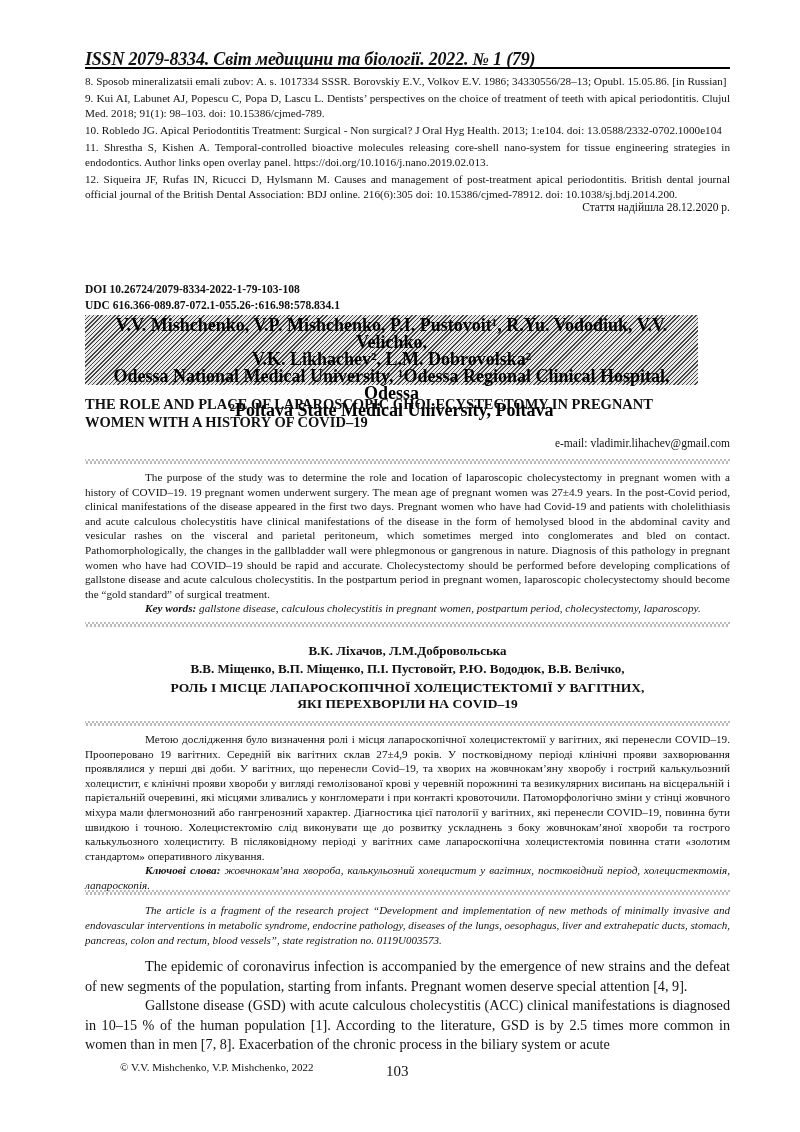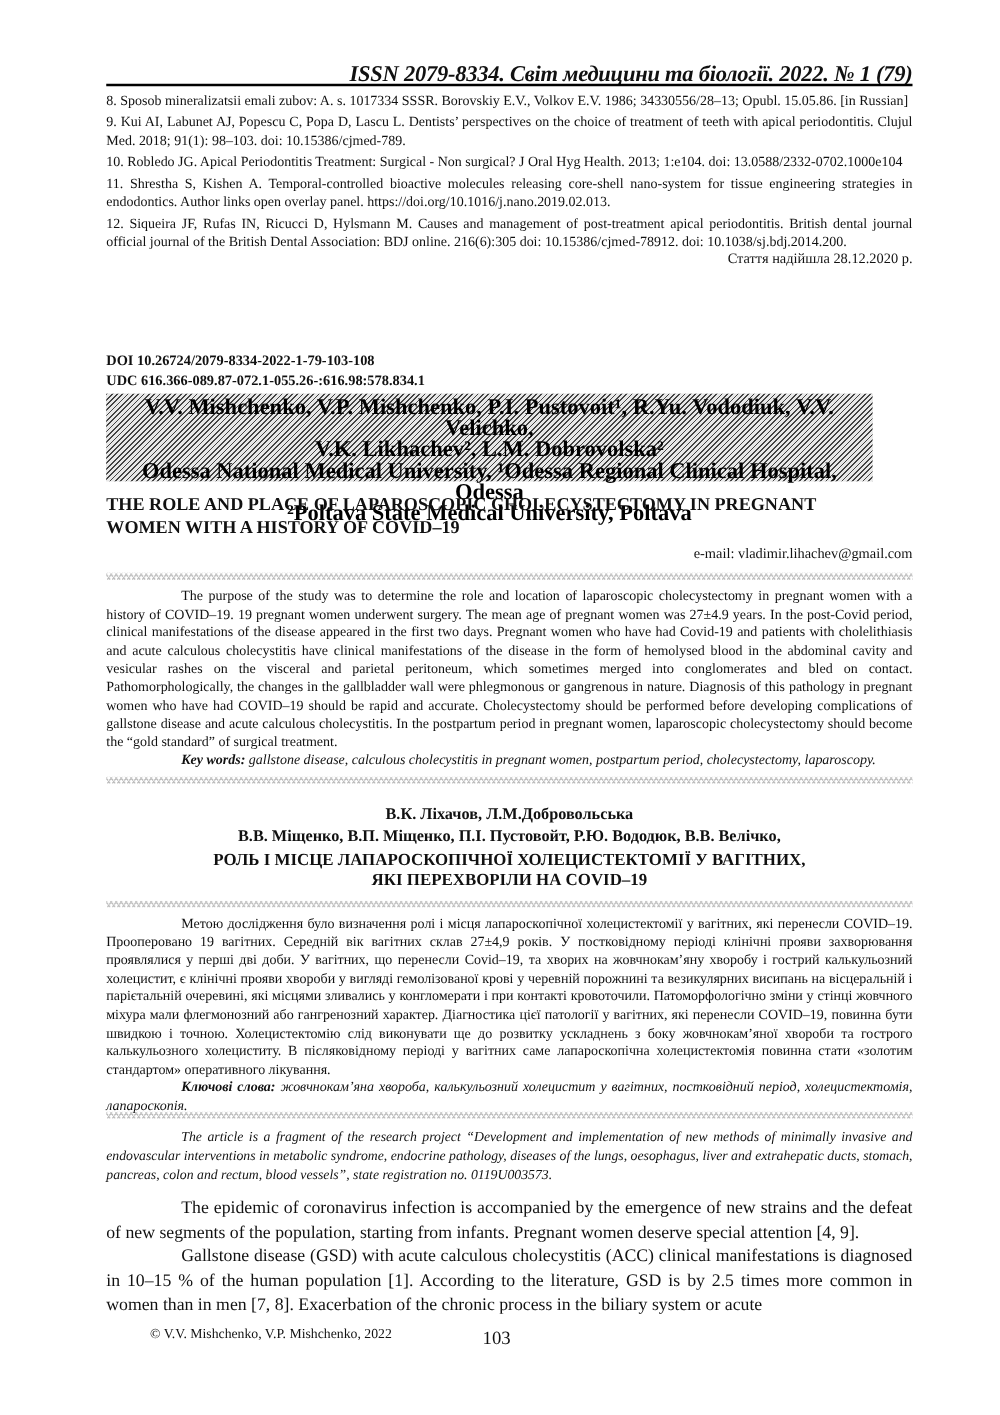--- a/index.html
+++ b/index.html
@@ -3,21 +3,21 @@
 <meta charset="utf-8">
 <style>
   html, body { margin: 0; padding: 0; background: #ffffff; }
   body {
     width: 800px; height: 1132px; position: relative; overflow: hidden;
     font-family: "Liberation Serif", "DejaVu Serif", serif; color: #111;
   }
 
   .running-head {
     position: absolute; top: 49px; left: 85px; width: 645px;
-    text-align: right; font-style: italic; font-weight: bold;
+    text-align: left; font-style: italic; font-weight: bold;
     font-size: 18px; line-height: 20px; letter-spacing: -0.2px;
   }
   .head-rule {
     position: absolute; top: 67px; left: 85px; width: 645px; height: 0;
     border-top: 2px solid #000;
   }
 
   .refs { position: absolute; top: 74px; left: 85px; width: 645px; font-size: 11.2px; line-height: 15px; text-align: justify; }
   .refs p { margin: 0 0 2px 0; }
 

